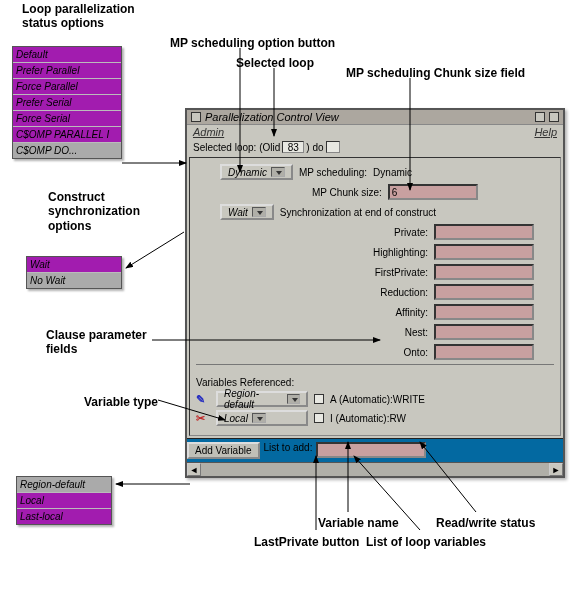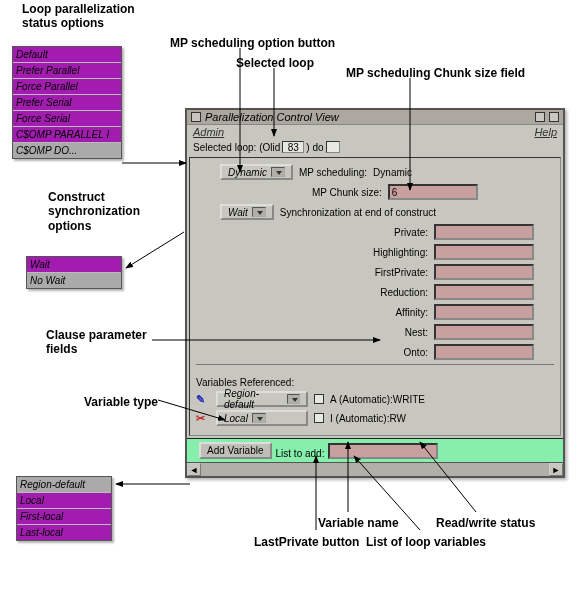--- a/index.html
+++ b/index.html
@@ -110,23 +110,23 @@
   .clausegrid .field { width:100px; }
 
   .varsec { border-top:1px solid #777; padding-top:12px; }
   .varrow { display:flex; align-items:center; gap:6px; font-size:10px; margin-bottom:3px; }
   .glyph { width:14px; color:#2a31c0; font-weight:bold; font-size:11px; }
   .glyph2 { width:14px; color:#c02a2a; font-weight:bold; font-size:11px; }
   .hl { width:10px; height:10px; border:1px solid #333; background:#e8e8e2; }
 
   .bbar {
     border-top:1px inset #777;
-    padding:3px 12px;
-    display:flex; align-items:flex-end; gap:4px;
-    background:#86efac;
+    padding:3px 0;
+    display:flex; align-items:flex-start; gap:4px;
+    background:#0369a1;
     font-size:10px;
   }
   .btn { border:2px outset #ddd; background:#c0bfb7; padding:1px 6px; font-size:10px; }
 
   .scroll {
     display:flex; justify-content:space-between;
     background:#b0afa8; height:14px;
     border-top:1px solid #555;
   }
   .scroll .ar { width:14px; border:1px outset #ccc; background:#c8c7bf; text-align:center; font-size:9px; line-height:12px; }
@@ -164,21 +164,20 @@
 </div>
 
 <div class="optbox" style="left:26px; top:256px; width:96px;">
   <div class="item">Wait</div>
   <div class="item sel">No Wait</div>
 </div>
 
 <div class="optbox" style="left:16px; top:476px; width:96px;">
   <div class="item sel">Region-default</div>
   <div class="item">Local</div>
-  <div class="item">First-local</div>
   <div class="item">Last-local</div>
 </div>
 
 <div class="win">
   <div class="titlebar">
     <div class="sq"></div>
     <div class="t">Parallelization Control View</div>
     <div class="sq"></div>
     <div class="sq"></div>
   </div>

